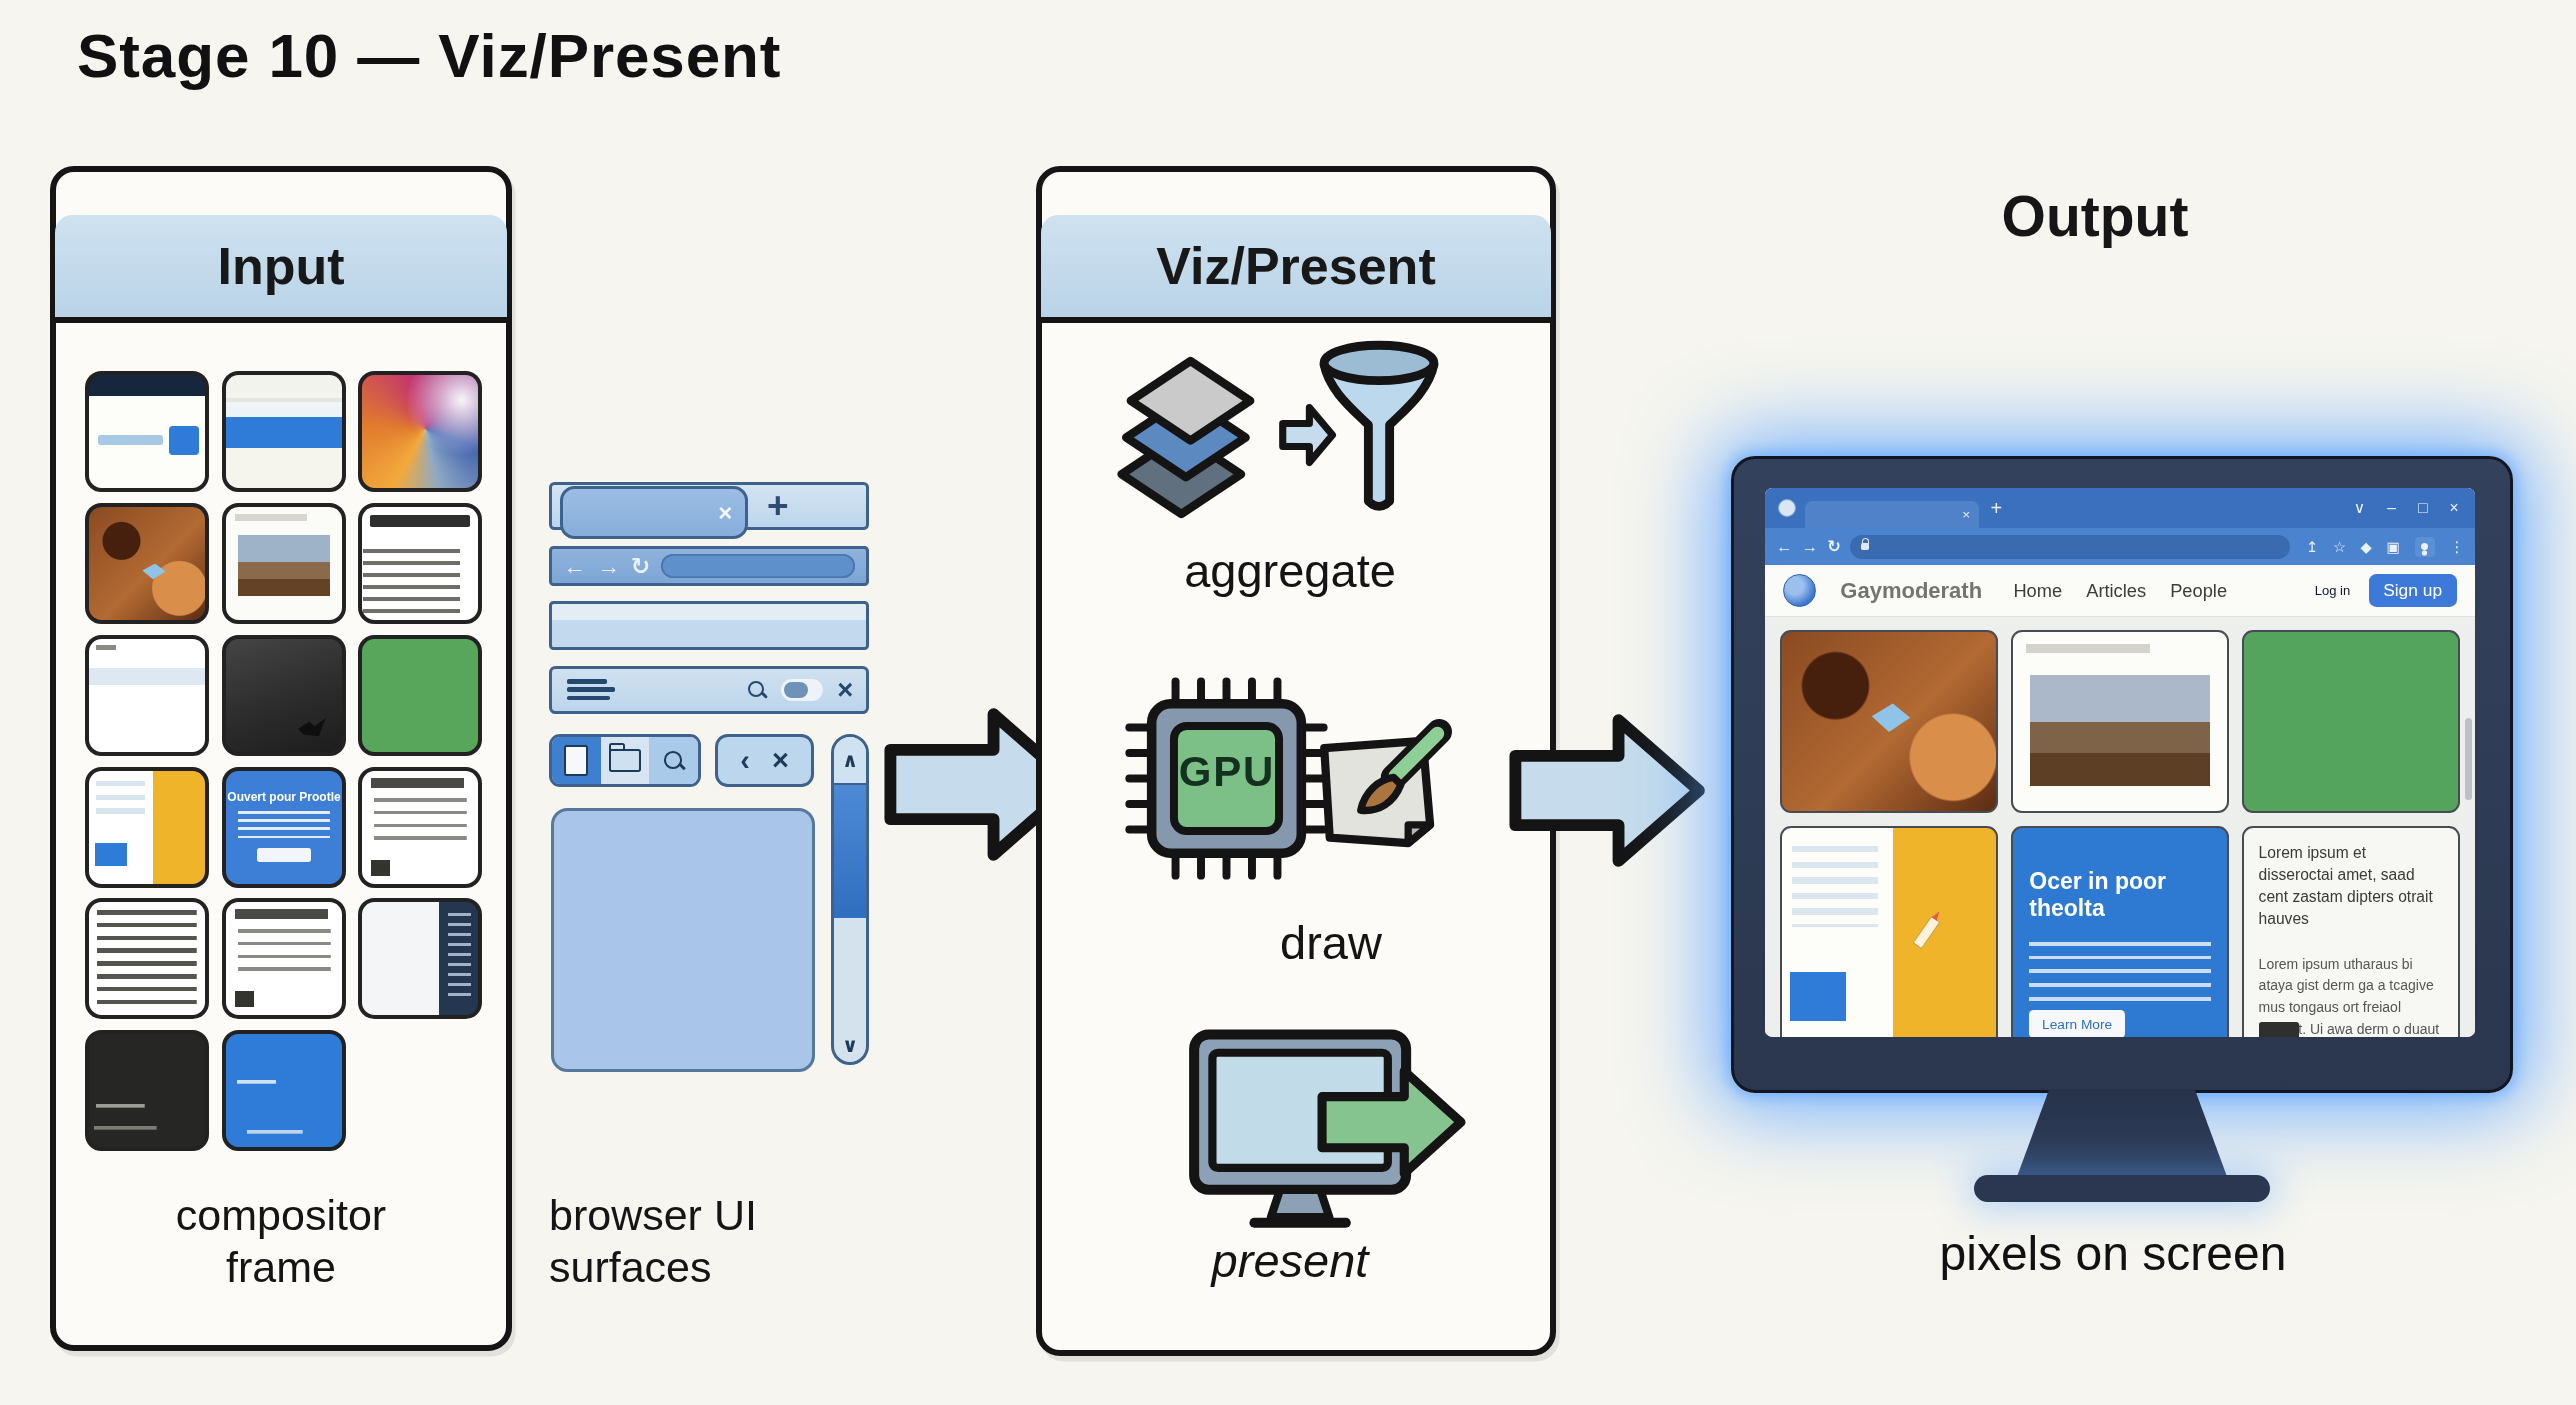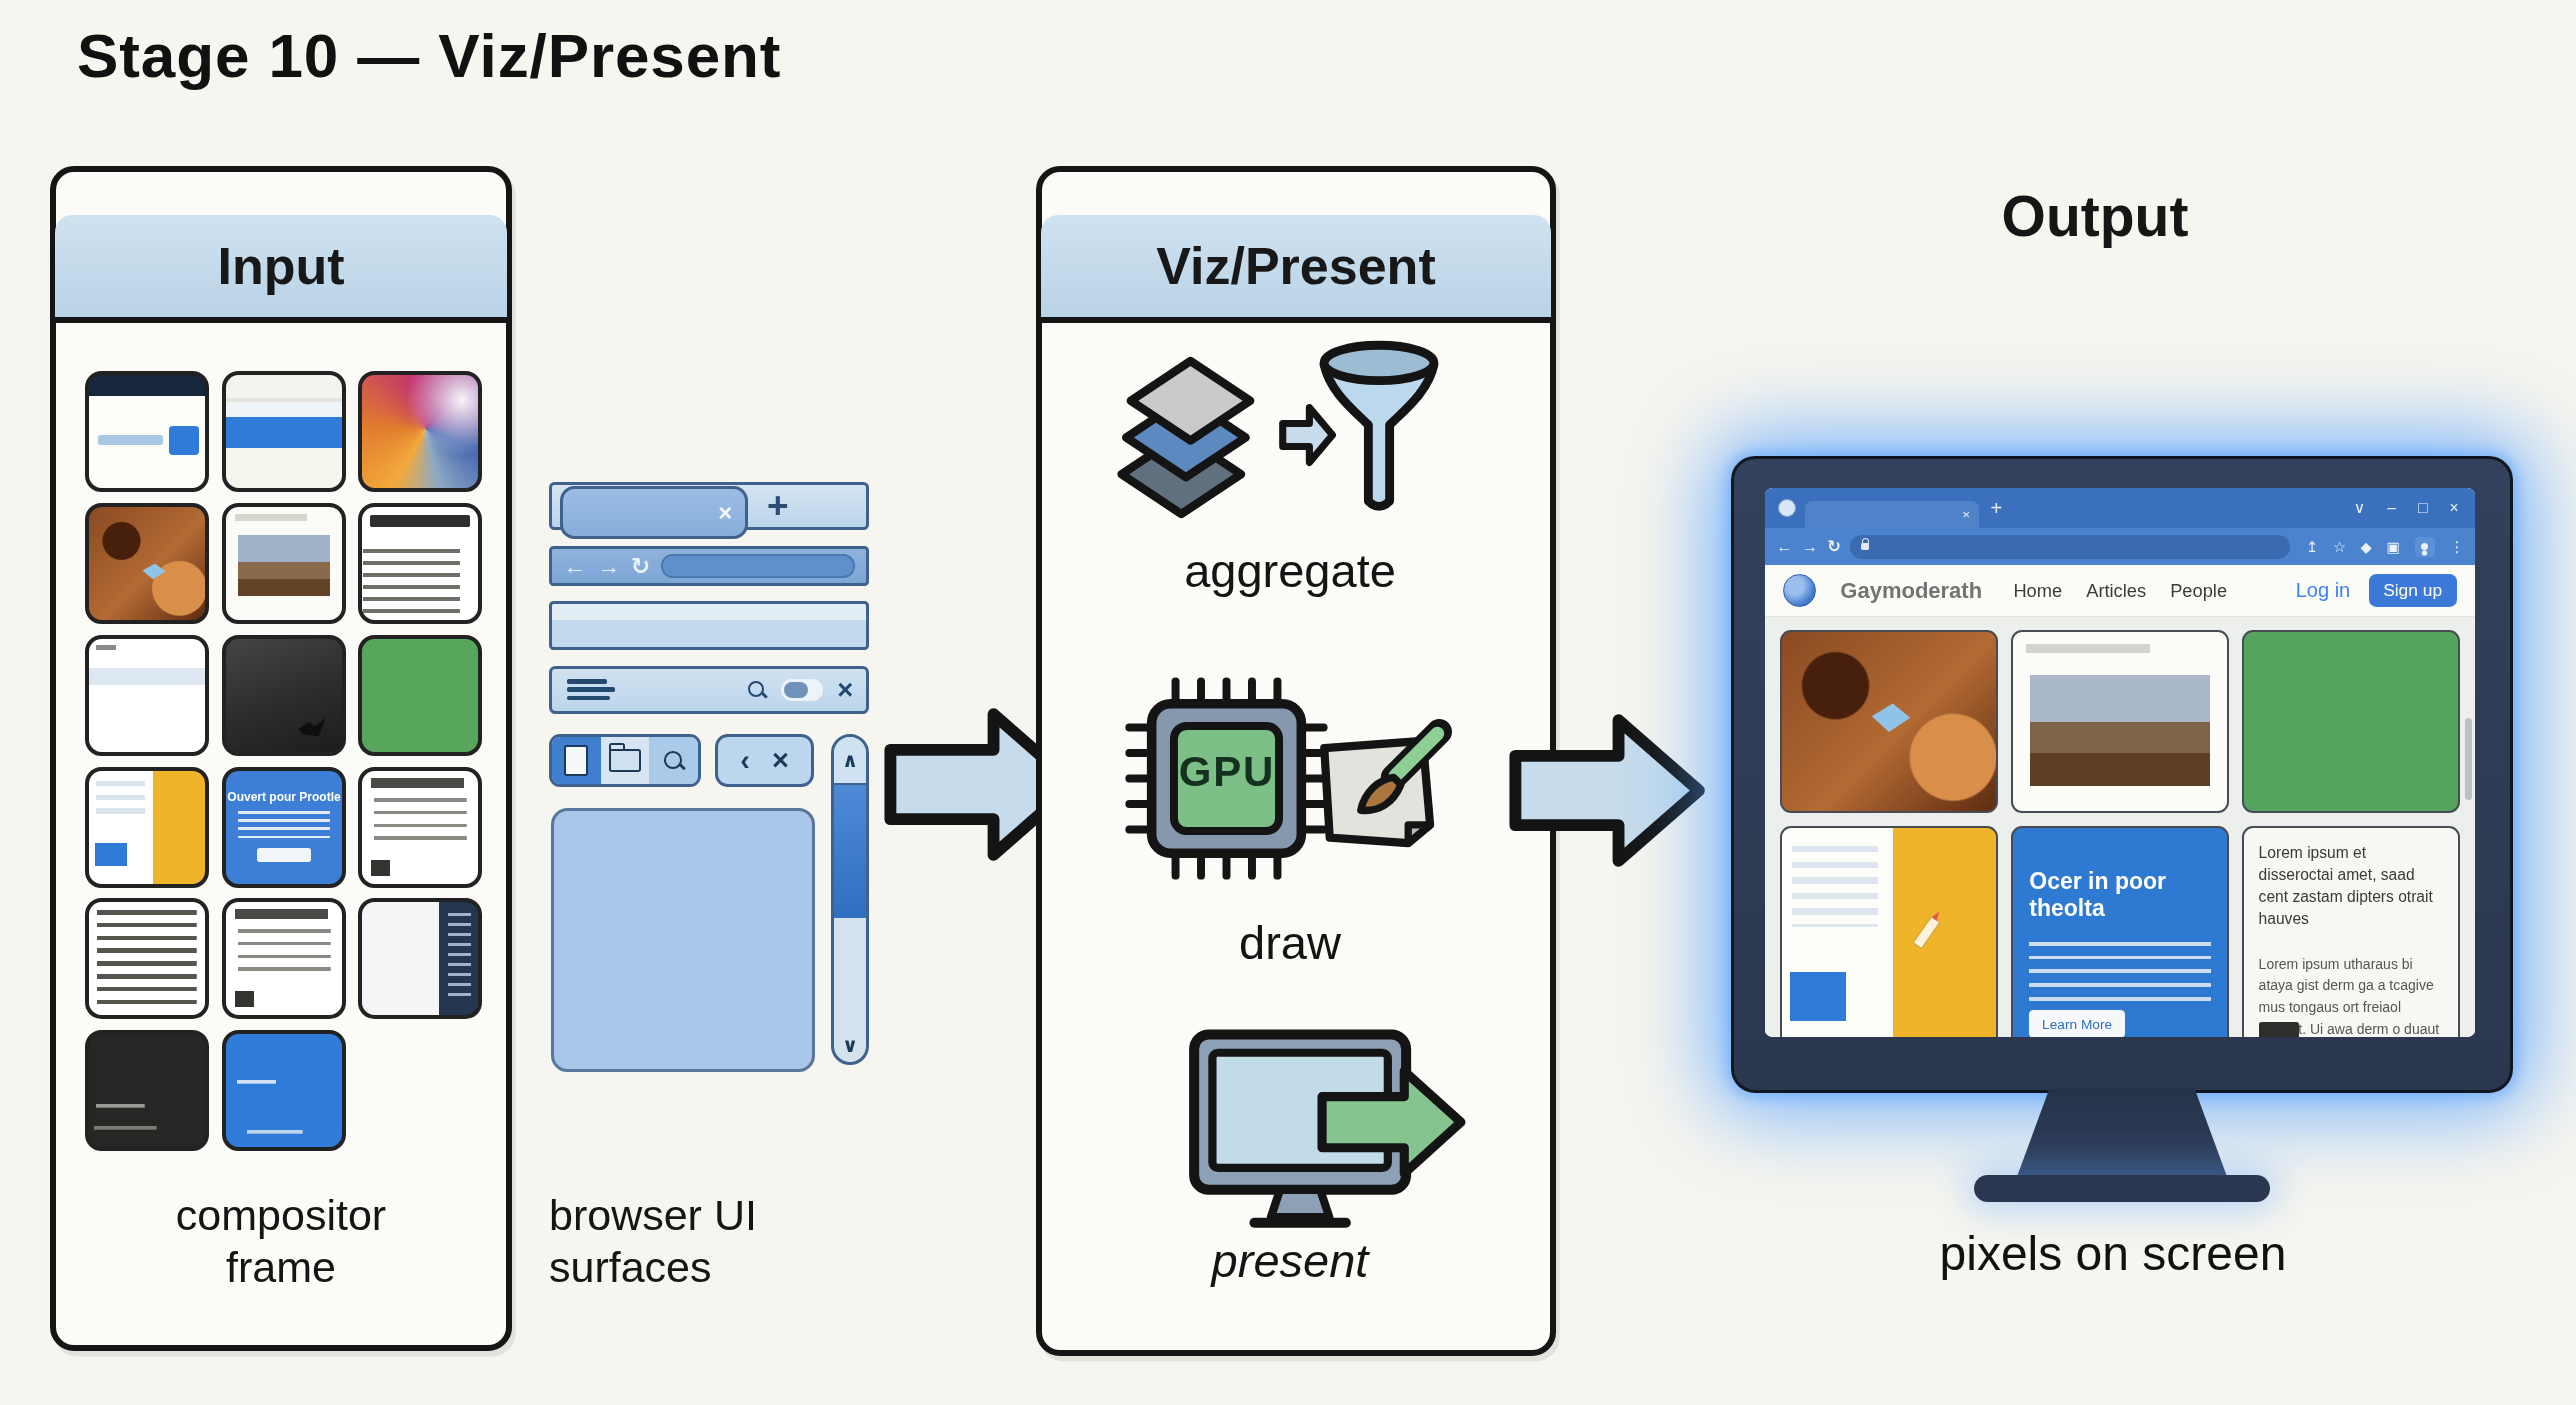--- a/index.html
+++ b/index.html
@@ -151,21 +151,21 @@
   .lock{width:8.2px;height:7.3px;background:#dfe9f5;border-radius:1.8px;margin-left:11px;position:relative;}
   .lock::before{content:"";position:absolute;left:0.9px;top:-4.6px;width:4.6px;height:4.6px;border:1.8px solid #dfe9f5;border-bottom:none;border-radius:3.7px 3.7px 0 0;}
   .tb-icons{display:flex;gap:14.6px;align-items:center;color:#eaf1f9;font-size:14.6px;margin-left:7.3px;}
   .profile-chip{width:20px;height:20px;background:#5b8fd6;border-radius:4.6px;display:flex;align-items:center;justify-content:center;}
   .profile-chip::before{content:"";width:7.3px;height:7.3px;border-radius:50%;background:#eaf1f9;box-shadow:0 6.4px 0 -0.9px #eaf1f9;}
   .site-header{height:51px;background:#fbfbf7;border-bottom:1.8px solid #e2e2dc;display:flex;align-items:center;padding:0 18.3px;gap:24px;flex:none;}
   .logo{width:31px;height:31px;border-radius:50%;background:radial-gradient(circle at 35% 35%,#9cc0ee 0 30%,#3e78cc 70%);border:1.8px solid #2b5ea8;}
   .brand{font-size:22px;font-weight:600;color:#737373;margin-right:7.3px;}
   .nav-link{font-size:18.3px;color:#3c3c3c;}
   .hdr-right{margin-left:auto;display:flex;align-items:center;gap:18.3px;}
-  .login{font-size:20px;color:#3b82f6;}
+  .login{font-size:13px;color:#0f172a;}
   .signup{background:#3d79d8;color:#fff;font-size:17.4px;border-radius:7.3px;padding:6.4px 14.6px;}
   .page-content{flex:1;background:#edefed;padding:12.8px 14.6px;display:grid;grid-template-columns:1fr 1fr 1fr;
      grid-template-rows:183px 229px;gap:12.8px;overflow:hidden;position:relative;}
   .card{border:2.7px solid #474c54;border-radius:11px;overflow:hidden;position:relative;background:#fff;}
   .card::before,.card::after{content:"";position:absolute;}
   .c-canyon{background:
      radial-gradient(circle at 25% 30%,#46200d 0 16%,rgba(0,0,0,0) 17%),
      radial-gradient(circle at 80% 70%,#d98e4a 0 20%,rgba(0,0,0,0) 21%),
      linear-gradient(135deg,#8a4a22,#b36a33 55%,#5e2c12);}
   .c-canyon::before{left:42%;top:40%;width:18%;height:16%;background:#8fc3e8;
@@ -349,21 +349,21 @@
     <rect x="64" y="64" width="132" height="132" rx="16" fill="#7cbf87" stroke="#141414" stroke-width="10"></rect>
   </svg>
   <div class="abs gpu-text">GPU</div>
   <svg class="abs" style="left:1306px;top:719px;" width="146" height="146" viewBox="0 0 160 160">
     <path d="M20 32 L128 24 L136 116 L112 136 L26 130 Z" fill="#e3e3de" stroke="#141414" stroke-width="9" stroke-linejoin="round"></path>
     <path d="M112 136 L112 116 L136 116 Z" fill="#b9b9b4" stroke="#141414" stroke-width="8" stroke-linejoin="round"></path>
     <line x1="146" y1="14" x2="96" y2="64" stroke="#141414" stroke-width="28" stroke-linecap="round"></line>
     <line x1="144" y1="16" x2="98" y2="62" stroke="#8ecf96" stroke-width="15" stroke-linecap="round"></line>
     <path d="M96 64 C80 66 64 80 60 100 C80 102 96 92 104 72 Z" fill="#aa763d" stroke="#141414" stroke-width="8" stroke-linejoin="round"></path>
   </svg>
-  <div class="step-label" style="top:915px;">draw</div>
+  <div class="step-label" style="top:915px;padding-left:41px;">draw</div>
 
   <svg class="abs" style="left:1185px;top:1025px;" width="307" height="209" viewBox="0 0 336 228">
     <rect x="10" y="10" width="232" height="170" rx="16" fill="#8ca0b6" stroke="#141414" stroke-width="11"></rect>
     <rect x="30" y="30" width="192" height="126" rx="6" fill="#c2dbe9" stroke="#141414" stroke-width="9"></rect>
     <path d="M104 180 L148 180 L158 210 L94 210 Z" fill="#8ca0b6" stroke="#141414" stroke-width="9" stroke-linejoin="round"></path>
     <line x1="76" y1="216" x2="176" y2="216" stroke="#141414" stroke-width="11" stroke-linecap="round"></line>
     <polygon points="150,78 240,78 240,50 302,106 240,162 240,134 150,134" fill="#85c48e" stroke="#141414" stroke-width="10" stroke-linejoin="round"></polygon>
   </svg>
   <div class="step-label" style="top:1233px;font-style:italic;">present</div>
 

